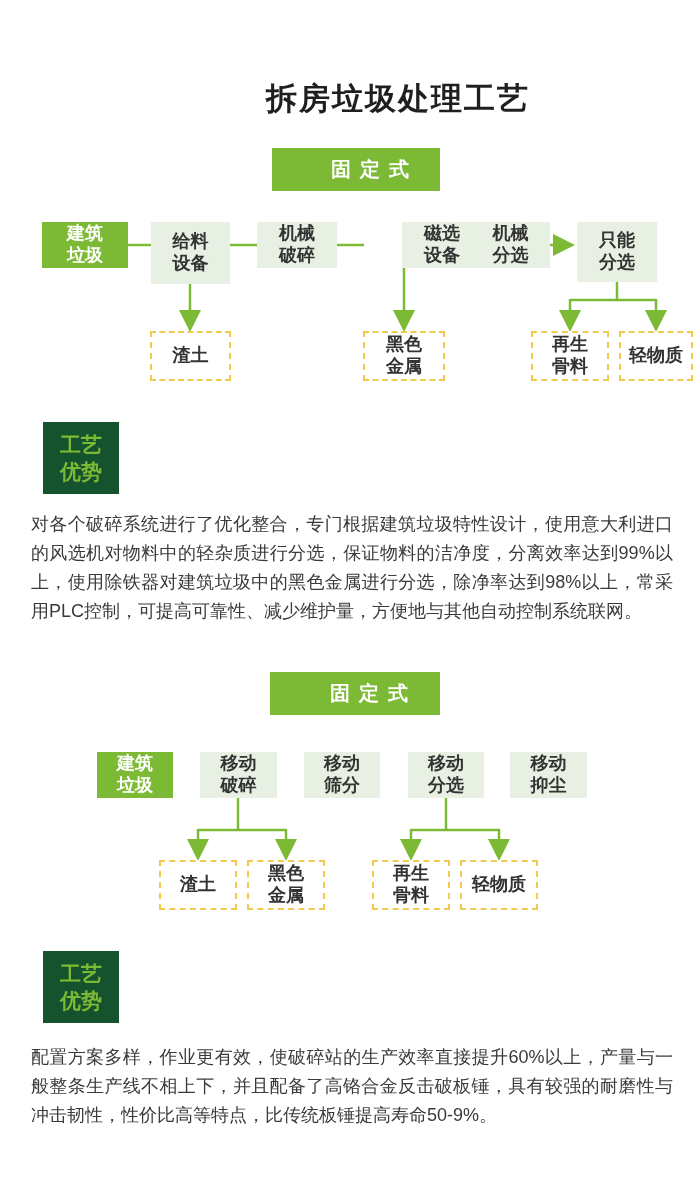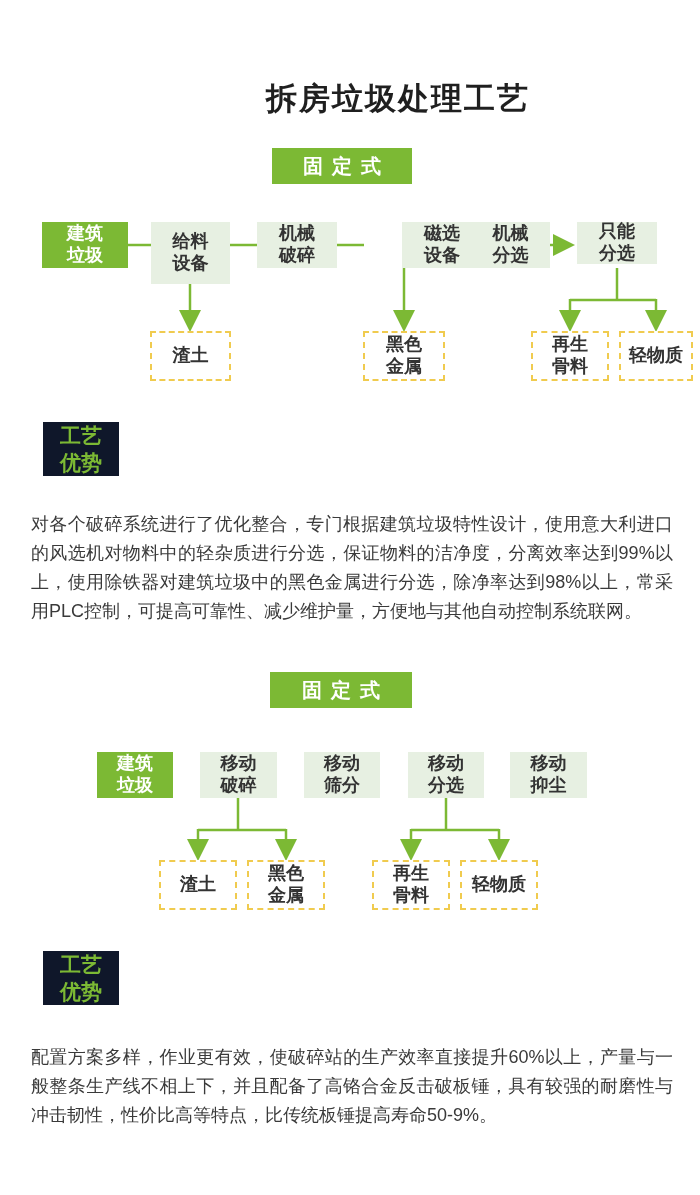--- a/index.html
+++ b/index.html
@@ -6,38 +6,38 @@
   body{
     width:700px;height:1195px;position:relative;background:#ffffff;
     font-family:"Liberation Sans","DejaVu Sans",sans-serif;
     overflow:hidden;color:#333;
   }
   .title{
     position:absolute;left:0;top:78px;width:700px;text-align:center;
     font-size:31px;font-weight:bold;color:#1f1f1f;letter-spacing:2px;margin:0;padding-left:48px;
   }
   .badge{
-    position:absolute;height:36px;display:flex;align-items:center;justify-content:center;
+    position:absolute;height:43px;display:flex;align-items:center;justify-content:center;
     background:#7CB934;color:#ffffff;font-size:20px;font-weight:bold;
-    letter-spacing:0.45em;text-indent:0.45em;
+    letter-spacing:0.45em;text-indent:0.45em;padding-left:28px;
   }
   .badge1{left:272px;top:148px;width:140px;}
   .badge2{left:270px;top:672px;width:142px;}
   svg.connectors{position:absolute;left:0;top:0;pointer-events:none;}
   .node{
     position:absolute;display:flex;align-items:center;justify-content:center;
     text-align:right;font-weight:bold;font-size:18px;line-height:1.22;
     white-space:pre-line;color:#333;box-sizing:border-box;
   }
   .node.src{background:#7CB934;color:#ffffff;}
   .node.stage{background:#E7F0E2;}
   .node.out{background:#ffffff;border:2px dashed #F0CB4F;}
   .adv-tag{
-    position:absolute;left:43px;width:76px;height:54px;
-    background:#0f172a;color:#7CB934;display:flex;align-items:center;justify-content:center;
+    position:absolute;left:43px;width:76px;height:72px;
+    background:#14532d;color:#7CB934;display:flex;align-items:center;justify-content:center;
     font-size:21px;font-weight:bold;line-height:1.3;white-space:pre-line;text-align:center;
   }
   .tag1{top:422px;}
   .tag2{top:951px;}
   .para{
     position:absolute;left:31px;width:642px;margin:0;
     font-size:18px;line-height:29px;color:#3a3a3a;text-align:justify;
   }
   .para1{top:510px;}
   .para2{top:1043px;}
@@ -85,21 +85,21 @@
 <div class="node src" style="left:42px;top:222px;width:86px;height:46px;">建筑
 垃圾</div>
 <div class="node stage" style="left:151px;top:222px;width:79px;height:62px;">给料
 设备</div>
 <div class="node stage" style="left:257px;top:222px;width:80px;height:46px;">机械
 破碎</div>
 <div class="node stage" style="left:364px;top:222px;width:80px;height:46px;margin-left:38px;">磁选
 设备</div>
 <div class="node stage" style="left:471px;top:222px;width:79px;height:46px;">机械
 分选</div>
-<div class="node stage" style="left:577px;top:222px;width:80px;height:42px;">只能
+<div class="node stage" style="left:577px;top:222px;width:80px;height:60px;">只能
 分选</div>
 
 <div class="node out" style="left:150px;top:331px;width:81px;height:50px;">渣土</div>
 <div class="node out" style="left:363px;top:331px;width:82px;height:50px;">黑色
 金属</div>
 <div class="node out" style="left:531px;top:331px;width:78px;height:50px;">再生
 骨料</div>
 <div class="node out" style="left:619px;top:331px;width:74px;height:50px;">轻物质</div>
 
 <div class="adv-tag tag1">工艺

